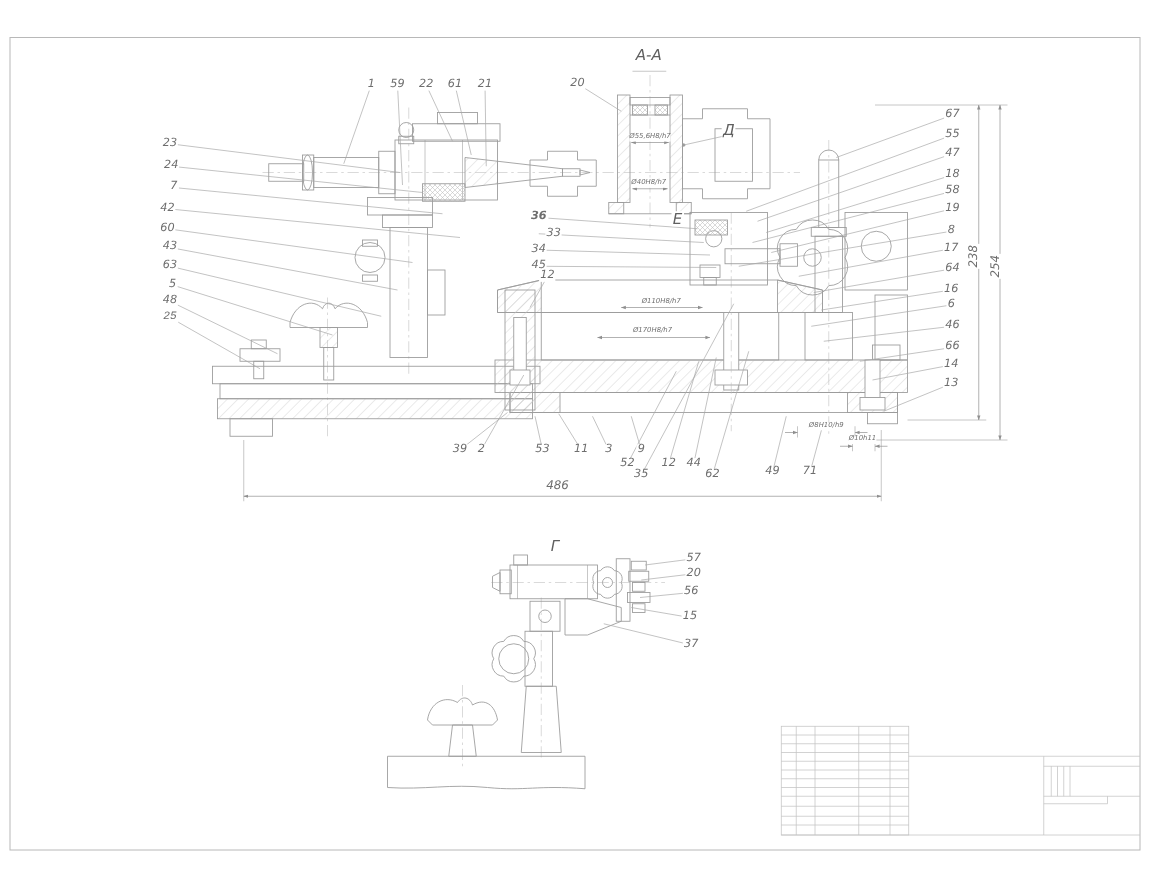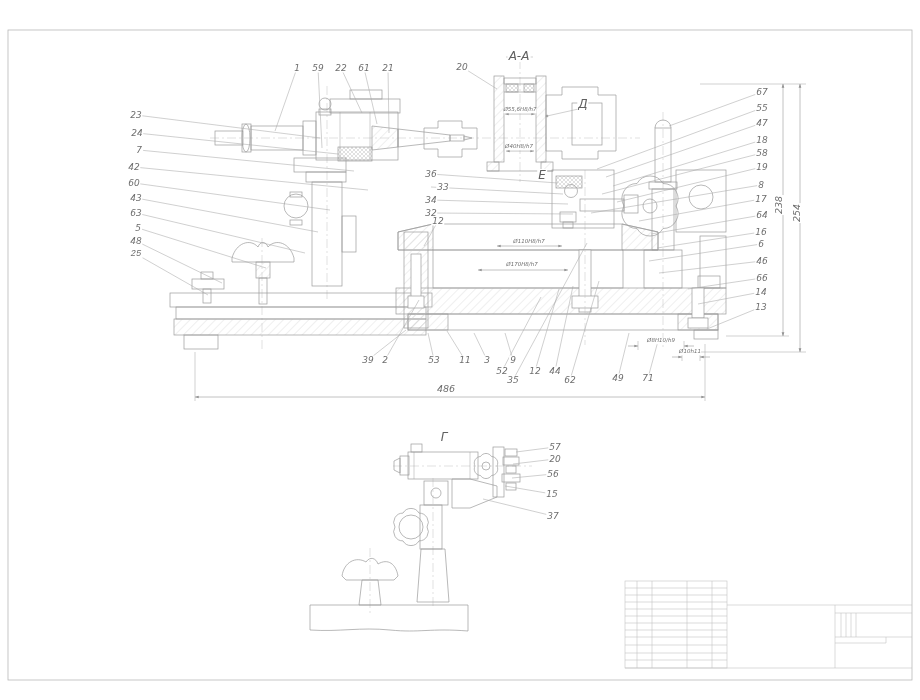--- a/index.html
+++ b/index.html
@@ -326,24 +326,24 @@
       <span class="co" style="left: 136px; top: 115px;">23</span>
       <span class="co" style="left: 137px; top: 133px;">24</span>
       <span class="co" style="left: 139px; top: 150px;">7</span>
       <span class="co" style="left: 134px; top: 167px;">42</span>
       <span class="co" style="left: 134px; top: 183px;">60</span>
       <span class="co" style="left: 136px; top: 198px;">43</span>
       <span class="co" style="left: 136px; top: 213px;">63</span>
       <span class="co" style="left: 138px; top: 228px;">5</span>
       <span class="co" style="left: 136px; top: 241px; font-style: italic;">48</span>
       <span class="co" style="left: 136px; top: 254px; font-family: Liberation Mono, monospace;">25</span>
-      <span class="co" style="left: 431px; top: 174px;">36</span>
+      <span class="co" style="left: 431px; top: 174px; font-weight: bold;">36</span>
       <span class="co" style="left: 443px; top: 187px;">33</span>
       <span class="co" style="left: 431px; top: 200px;">34</span>
-      <span class="co" style="left: 431px; top: 213px;">32</span>
+      <span class="co" style="left: 431px; top: 213px;">45</span>
       <span class="co" style="left: 438px; top: 221px;">12</span>
       <span class="co" style="left: 762px; top: 92px;">67</span>
       <span class="co" style="left: 762px; top: 108px;">55</span>
       <span class="co" style="left: 762px; top: 123px;">47</span>
       <span class="co" style="left: 762px; top: 140px;">18</span>
       <span class="co" style="left: 762px; top: 153px;">58</span>
       <span class="co" style="left: 762px; top: 167px;">19</span>
       <span class="co" style="left: 761px; top: 185px;">8</span>
       <span class="co" style="left: 761px; top: 199px;">17</span>
       <span class="co" style="left: 762px; top: 215px;">64</span>
@@ -364,21 +364,21 @@
       <span class="co" style="left: 555px; top: 371px;">44</span>
       <span class="co" style="left: 513px; top: 380px;">35</span>
       <span class="co" style="left: 570px; top: 380px;">62</span>
       <span class="co" style="left: 618px; top: 378px;">49</span>
       <span class="co" style="left: 648px; top: 378px;">71</span>
       <span class="co" style="left: 555px; top: 447px;">57</span>
       <span class="co" style="left: 555px; top: 459px;">20</span>
       <span class="co" style="left: 553px; top: 474px;">56</span>
       <span class="co" style="left: 552px; top: 494px;">15</span>
       <span class="co" style="left: 553px; top: 516px;">37</span>
-      <span class="sec" style="left: 519px; top: 56px;">А-А</span>
+      <span class="sec" style="left: 519px; top: 44px;">А-А</span>
       <span class="sec" style="left: 583px; top: 104px;">Д</span>
       <span class="sec" style="left: 542px; top: 175px;">Е</span>
       <span class="sec" style="left: 444px; top: 437px;">Г</span>
       <span class="big" style="left: 446px; top: 389px;">486</span>
       <span class="big rot" style="left: 779px; top: 205px;">238</span>
       <span class="big rot" style="left: 797px; top: 213px;">254</span>
       <span class="fit" style="left: 520px; top: 110px;">Ø55,6H8/h7</span>
       <span class="fit" style="left: 519px; top: 147px;">Ø40H8/h7</span>
       <span class="fit" style="left: 529px; top: 242px;">Ø110H8/h7</span>
       <span class="fit" style="left: 522px; top: 265px;">Ø170H8/h7</span>

